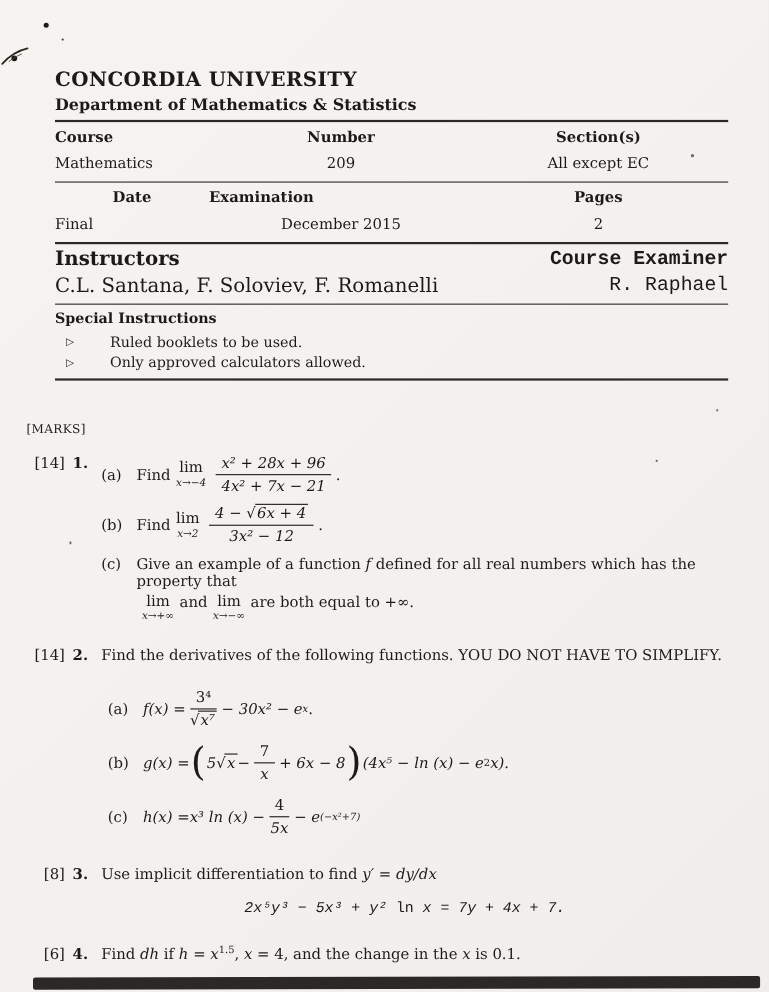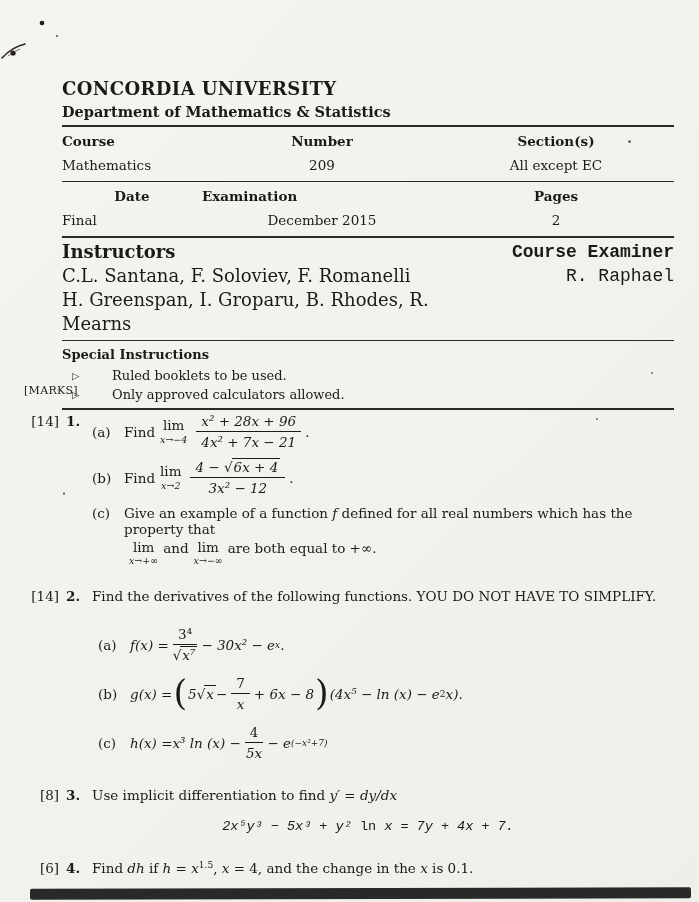--- a/index.html
+++ b/index.html
@@ -3,21 +3,21 @@
 <meta charset="utf-8">
 <style>
   html,body{margin:0;padding:0;background:#e8e7e4;}
   .page{
     position:relative;width:699px;height:902px;margin:0 auto;
     background:linear-gradient(135deg,#f5f4f1 0%,#f2f1ee 55%,#efeeeb 100%);
     font-family:"DejaVu Serif","Liberation Serif",serif;
     color:#1c1a17;overflow:hidden;
   }
   
-  .doc{position:absolute;left:50px;top:78px;width:612px;margin-left:12px;}
+  .doc{position:absolute;left:50px;top:62px;width:612px;}
   .uni{font-size:18px;font-weight:700;letter-spacing:.4px;line-height:22px;}
   .dept{font-size:14.5px;font-weight:700;line-height:19px;margin-top:2px;}
   .rule{height:0;border-top:2px solid #2b2925;margin:4px 0 2px;}
   .rule.thin{border-top-width:1.6px;}
   .grid3{display:grid;grid-template-columns:140px 240px 228px;font-size:13.5px;}
   .grid3 .c{line-height:24px;}
   .grid3 .mid,.grid3 .rgt{text-align:center;}
   .b{font-weight:700;}
   .grid2{display:grid;grid-template-columns:1fr 240px;font-size:18px;}
   .grid2 .c{line-height:24px;}
@@ -93,21 +93,20 @@
       <div class="c mid">December 2015</div>
       <div class="c rgt">2</div>
     </div>
     <div class="rule"></div>
 
     <div class="grid2">
       <div class="c b">Instructors</div>
       <div class="c b rgt">Course Examiner</div>
       <div class="c">C.L. Santana, F. Soloviev, F. Romanelli</div>
       <div class="c rgt">R. Raphael</div>
-      <div class="c">H. Greenspan, I. Groparu, B. Rhodes, R. Mearns</div>
       <div class="c"></div>
     </div>
     <div class="rule thin"></div>
 
     <div class="special">Special Instructions</div>
     <div class="bullet-row">
       <span class="bullet-glyph">▷</span>
       <span>Ruled booklets to be used.</span>
     </div>
     <div class="bullet-row">

